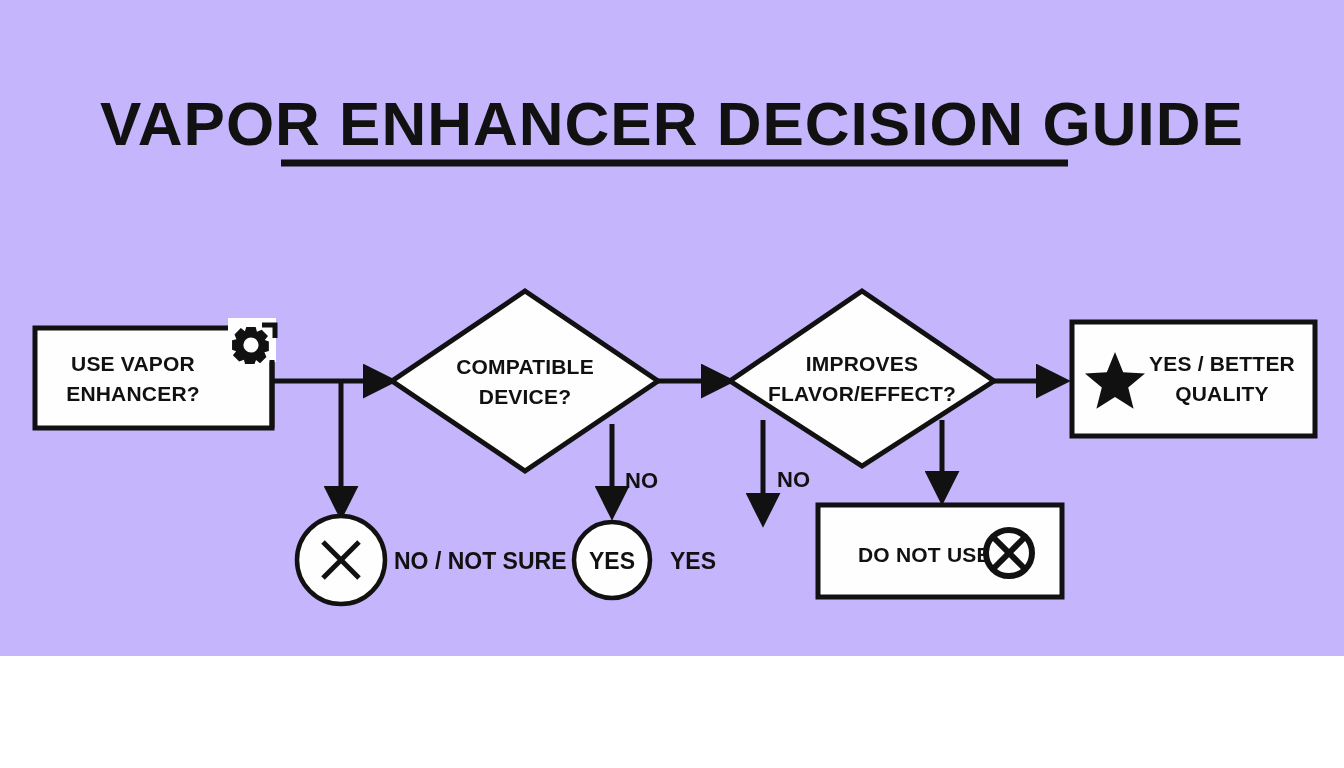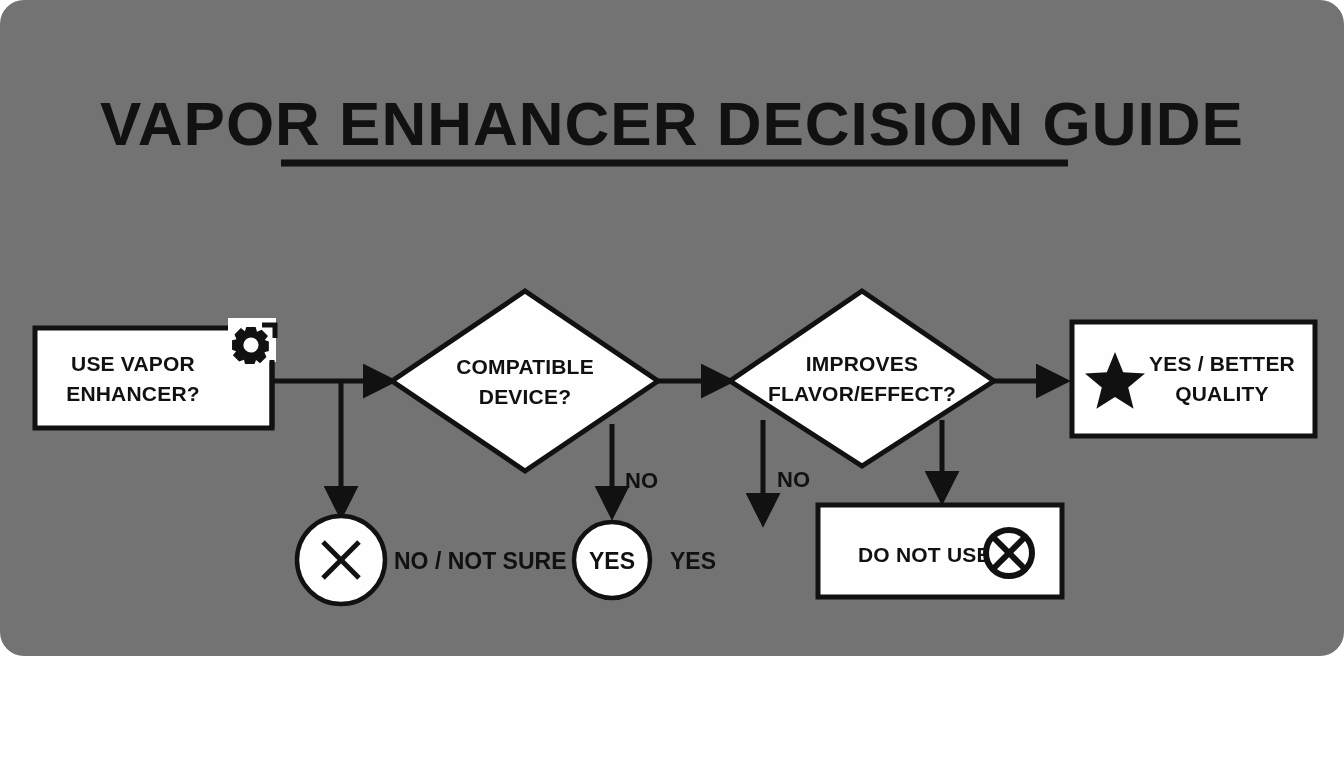--- a/index.html
+++ b/index.html
@@ -4,24 +4,23 @@
 <style>
   html, body {
     margin: 0;
     padding: 0;
     background: #ffffff;
   }
   #page {
     position: relative;
     width: 1344px;
     height: 656px;
-    background: #737373;
+    background: #c4b5fd;
     overflow: hidden;
     font-family: "Liberation Sans", sans-serif;
-    border-radius: 24px;
   }
   #flow {
     position: absolute;
     inset: 0;
     width: 1344px;
     height: 768px;
   }
   .title-text {
     font-family: "Liberation Sans", sans-serif;
     font-weight: 700;

